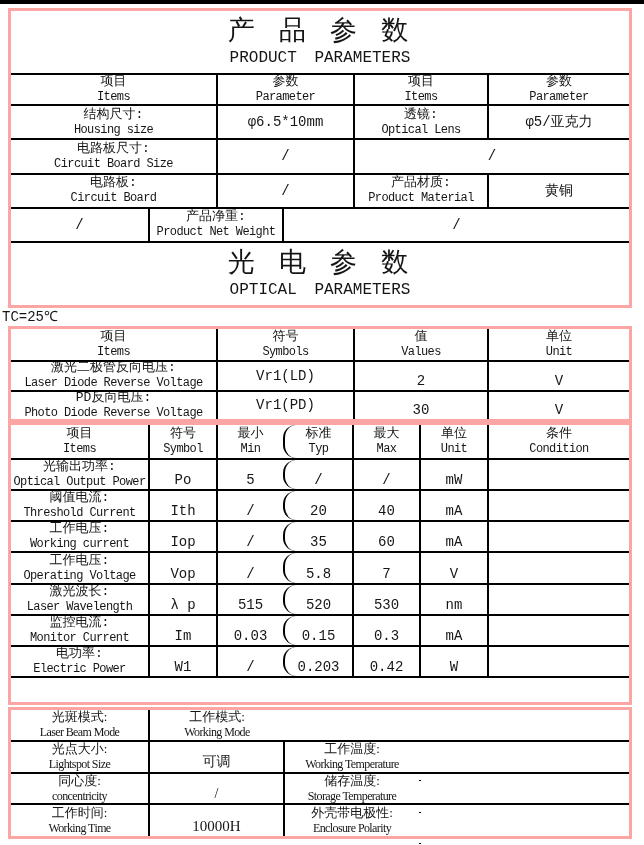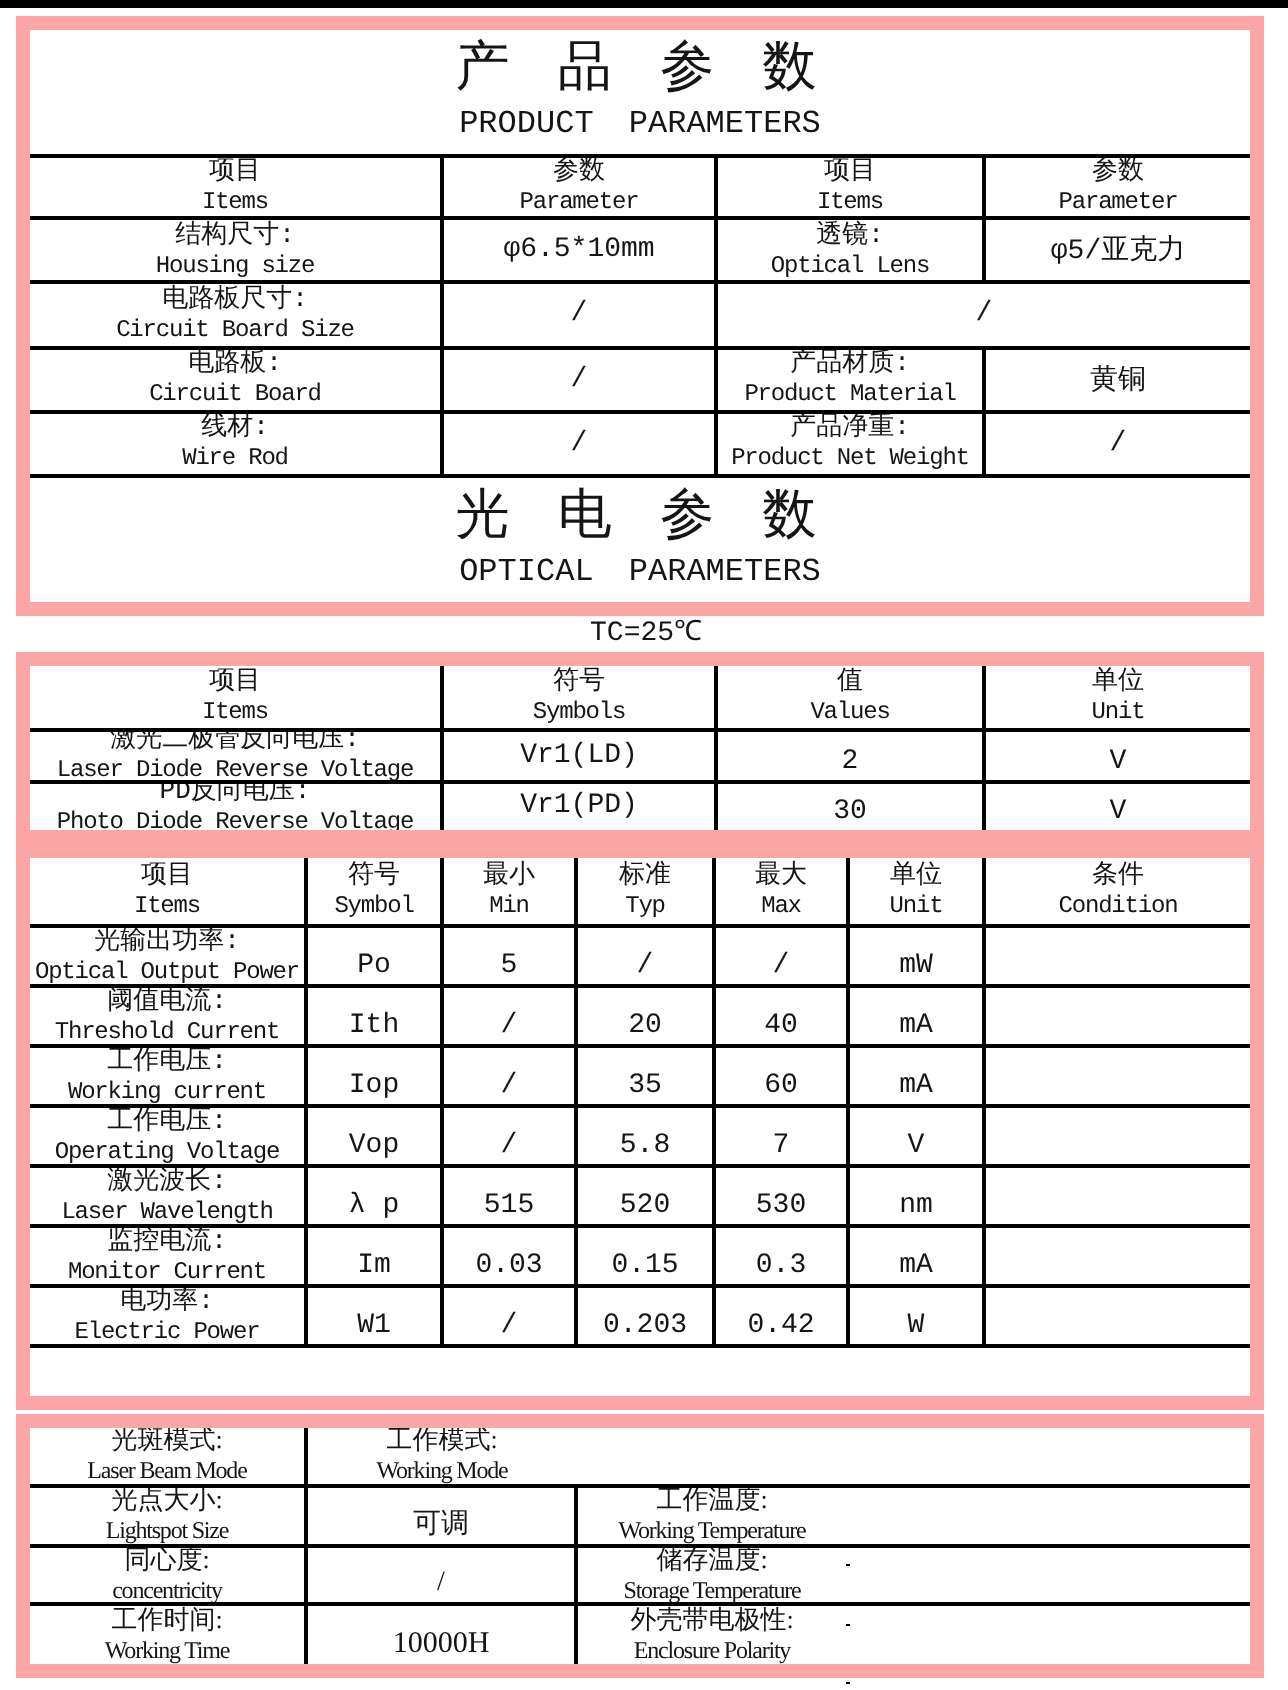--- a/index.html
+++ b/index.html
@@ -5,21 +5,21 @@
   * { box-sizing: border-box; margin: 0; padding: 0; }
   html, body { width: 644px; height: 845px; }
   body {
     background: #ffffff;
     font-family: "Liberation Mono", "DejaVu Sans Mono", monospace;
     color: #151515;
   }
   .page { position: relative; width: 644px; height: 845px; background: #fff; overflow: hidden; }
   .topbar { position: absolute; left: 0; top: 0; width: 644px; height: 4px; background: #000; }
 
-  .tbl { position: absolute; border: 7px solid #fca5a5; display: flex; flex-direction: column; background: #fff; }
+  .tbl { position: absolute; border: 3px solid #fca5a5; display: flex; flex-direction: column; background: #fff; }
   #t1 { left: 8px; top: 8px;   width: 624px; height: 300px; }
   #t2 { left: 8px; top: 326px; width: 624px; height: 96px;  }
   #t3 { left: 8px; top: 422px; width: 624px; height: 283px; }
   #t4 { left: 8px; top: 707px; width: 624px; height: 132px; font-family: Liberation Serif, serif; }
 
   .trow { display: flex; border-top: 2px solid #000; flex: 1 1 auto; min-height: 0; }
   .trow.first { border-top: none; }
   .td { border-left: 2px solid #000; display: flex; flex-direction: column; align-items: center;
         justify-content: center; text-align: center; overflow: hidden; min-width: 0; }
   .td:first-child { border-left: none; }
@@ -36,29 +36,29 @@
   .h-head3 { height: 33px; flex: 0 0 33px; }
   .h-empty { height: 26px; flex: 0 0 26px; }
   .title-zh { font-size: 27px; line-height: 32px; letter-spacing: 4px; white-space: nowrap; }
   .title-en { font-size: 16px; line-height: 20px; word-spacing: 8px; white-space: nowrap; }
 
   
   .c1 { width: 205px; flex: 0 0 205px; } .c2 { width: 137px; flex: 0 0 137px; }
   .c3 { width: 134px; flex: 0 0 134px; } .c4 { flex: 1 1 auto; }
   
   .s1 { width: 137px; flex: 0 0 137px; } .s2 { width: 68px; flex: 0 0 68px; }
-  .s3 { width: 67px; flex: 0 0 67px; }  .s4 { width: 69px; flex: 0 0 69px; }
+  .s3 { width: 67px; flex: 0 0 67px; }  .s4 { width: 69px; flex: 0 0 69px; border-radius: 13px; }
   .s5 { width: 67px; flex: 0 0 67px; }  .s6 { width: 68px; flex: 0 0 68px; }
   .s7 { flex: 1 1 auto; }
   
   .m1 { width: 137px; flex: 0 0 137px; } .m2 { width: 135px; flex: 0 0 135px; }
   .m3 { width: 136px; flex: 0 0 136px; } .m4 { flex: 1 1 auto; margin-top: 38px; }
 
   .tc-note { position: absolute; left: 0; top: 308px; width: 644px; height: 18px;
-             font-size: 14px; line-height: 18px; padding-left: 2px; white-space: nowrap; text-align: center; }
+             font-size: 14px; line-height: 18px; padding-left: 2px; white-space: nowrap; }
 </style>
 </head>
 <body>
 
 <div class="page">
   <div class="topbar"></div>
 
   <section class="tbl" id="t1">
     <div class="trow first title-area h-title">
       <div class="title-zh">产 品 参 数</div>
@@ -112,24 +112,20 @@
       </div>
       <div class="td c2 v14">/</div>
       <div class="td c3">
         <div class="zh">产品材质:</div>
         <div class="en">Product Material</div>
       </div>
       <div class="td c4 v14">黄铜</div>
     </div>
 
     <div class="trow">
-      <div class="td c1">
-        <div class="zh">线材:</div>
-        <div class="en">Wire Rod</div>
-      </div>
       <div class="td c2 v14">/</div>
       <div class="td c3">
         <div class="zh">产品净重:</div>
         <div class="en">Product Net Weight</div>
       </div>
       <div class="td c4 v14">/</div>
     </div>
 
     <div class="trow title-area h-title2">
       <div class="title-zh">光 电 参 数</div>

